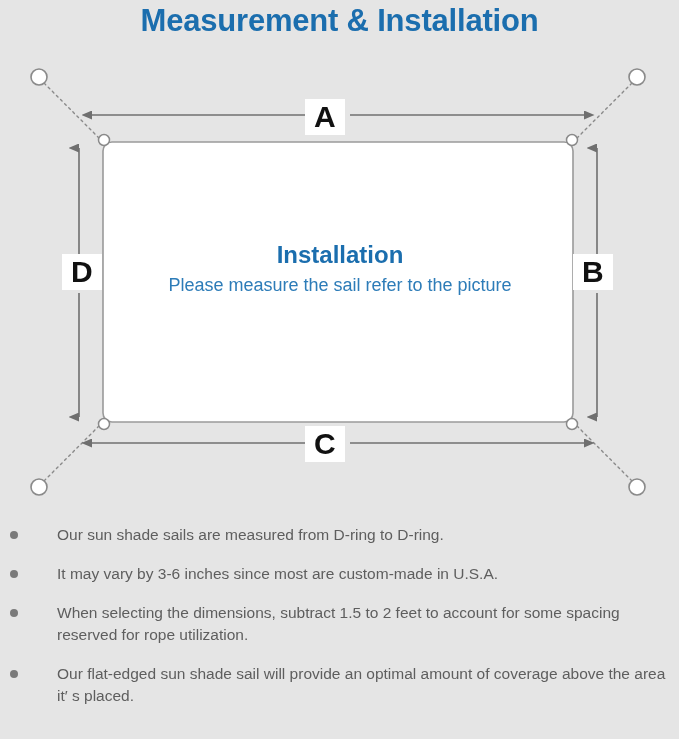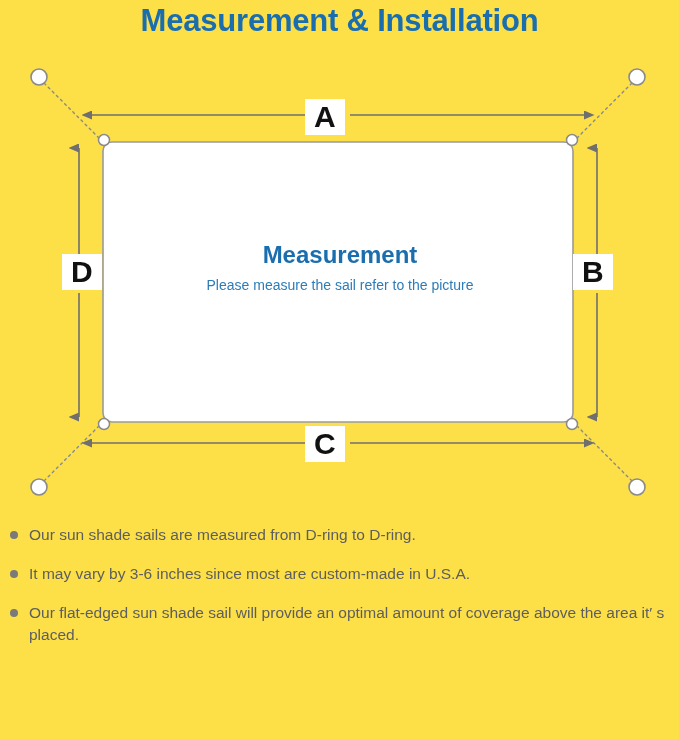--- a/index.html
+++ b/index.html
@@ -12,21 +12,21 @@
     height: 739px;
     font-family: "Liberation Sans", "DejaVu Sans", sans-serif;
     color: #595959;
     overflow: hidden;
     position: relative;
   }
   .page {
     position: relative;
     width: 679px;
     height: 739px;
-    background: #fde047;
+    background: #e5e5e5;
   }
 
   
   .title {
     position: absolute;
     left: 0;
     top: 2px;
     width: 679px;
     text-align: center;
     font-size: 31px;
@@ -59,21 +59,21 @@
     pointer-events: none;
   }
   .center-title {
     font-size: 24px;
     font-weight: bold;
     color: #1b6eae;
     line-height: 30px;
     white-space: nowrap;
   }
   .center-sub {
-    font-size: 14px;
+    font-size: 18px;
     font-weight: normal;
     color: #2d7cb8;
     line-height: 22px;
     margin-top: 4px;
     white-space: nowrap;
   }
 
   
   .dim-label {
     position: absolute;
@@ -96,20 +96,21 @@
     left: 0;
     top: 524px;
     width: 679px;
   }
   .note {
     position: relative;
     display: flex;
     align-items: flex-start;
     padding: 0 11px 0 10px;
     margin-bottom: 17px;
+    gap: 28px;
   }
   .note:last-child { margin-bottom: 0; }
   .bullet {
     flex: 0 0 auto;
     width: 8px;
     height: 8px;
     border-radius: 50%;
     background: #7a7a7a;
     margin-top: 7px;
     margin-right: 11px;
@@ -169,21 +170,21 @@
       <line x1="350" y1="398" x2="584" y2="398" stroke="#6f6f6f" stroke-width="1.6" marker-end="url(#arrowR)"></line>
 
       <line x1="79" y1="228" x2="79" y2="103" stroke="#6f6f6f" stroke-width="1.6" marker-end="url(#arrowU)"></line>
       <line x1="79" y1="248" x2="79" y2="372" stroke="#6f6f6f" stroke-width="1.6" marker-end="url(#arrowD)"></line>
 
       <line x1="597" y1="228" x2="597" y2="103" stroke="#6f6f6f" stroke-width="1.6" marker-end="url(#arrowU)"></line>
       <line x1="597" y1="248" x2="597" y2="372" stroke="#6f6f6f" stroke-width="1.6" marker-end="url(#arrowD)"></line>
     </svg>
 
     <div class="center-block">
-      <div class="center-title">Measurement</div>
+      <div class="center-title">Installation</div>
       <div class="center-sub">Please measure the sail refer to the picture</div>
     </div>
 
     <div class="dim-label dim-a">A</div>
     <div class="dim-label dim-b">B</div>
     <div class="dim-label dim-c">C</div>
     <div class="dim-label dim-d">D</div>
   </div>
 
   <div class="notes">
@@ -191,20 +192,24 @@
     <div class="note">
       <span class="bullet"></span>
       <span class="note-text">Our sun shade sails are measured from D-ring to D-ring.</span>
     </div>
 
     <div class="note">
       <span class="bullet"></span>
       <span class="note-text">It may vary by 3-6 inches since most are custom-made in U.S.A.</span>
     </div>
 
+    <div class="note">
+      <span class="bullet"></span>
+      <span class="note-text">When selecting the dimensions, subtract 1.5 to 2 feet to account for some spacing reserved for rope utilization.</span>
+    </div>
 
 
     <div class="note">
       <span class="bullet"></span>
       <span class="note-text">Our flat-edged sun shade sail will provide an optimal amount of coverage above the area it′ s placed.</span>
     </div>
 
   </div>
 
 </div>

